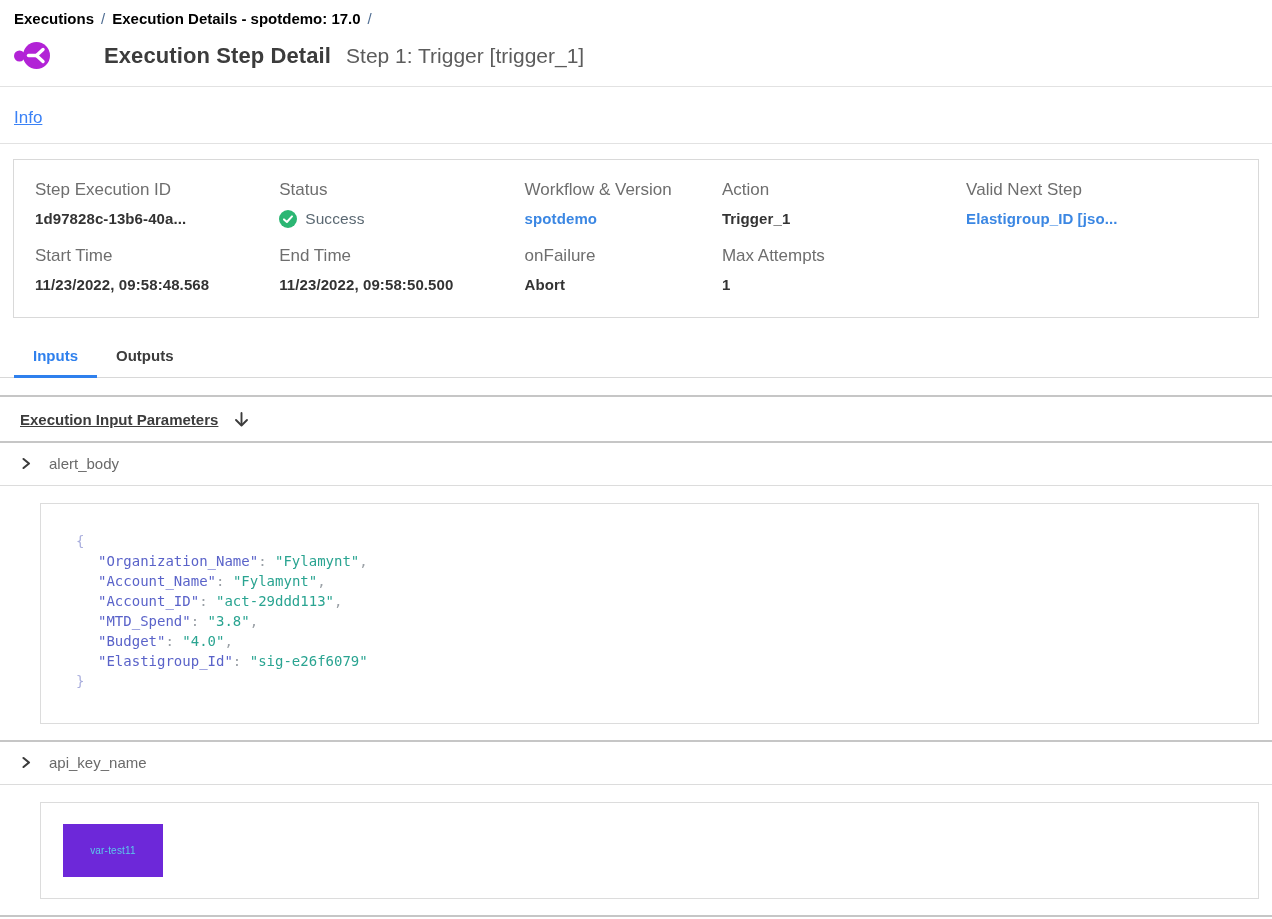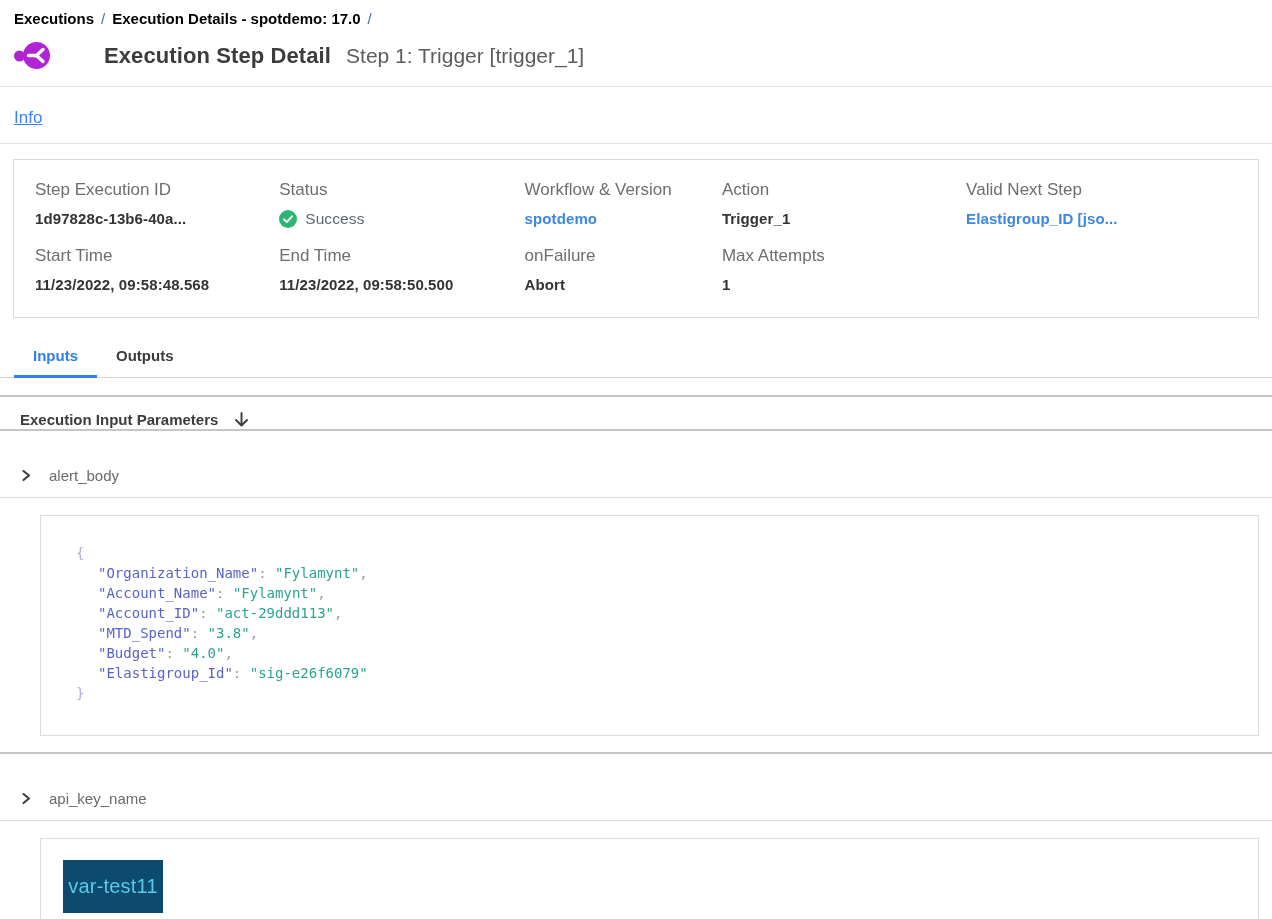--- a/index.html
+++ b/index.html
@@ -43,27 +43,27 @@
   .f-value.status { display:flex; align-items:center; gap:8px; color:#5a6872; font-weight:400; font-size:15.5px; }
   .check-icon { width:18px; height:18px; display:block; }
 
   
   .tabs { margin-top:25px; padding-left:14px; border-bottom:1px solid #d8d8d8; display:flex; }
   .tab { padding:4px 19px 13px 19px; font-size:15px; font-weight:700; color:#3c3c3c; position:relative; cursor:pointer; }
   .tab.active { color:#2f80ed; }
   .tab.active::after { content:""; position:absolute; left:0; right:0; bottom:-1px; height:3px; background:#2f80ed; }
 
   
-  .params-header { display:flex; align-items:center; gap:15px; padding:14px 20px 1px 20px; }
+  .params-header { display:flex; align-items:center; gap:15px; padding:14px 20px 13px 20px;text-decoration:underline; }
   .params-header .ph-title { font-size:15px; font-weight:700; color:#3c3c3c; }
   .arrow-down { width:17px; height:17px; display:block; cursor:pointer; }
 
   
   .param-section { border-top:2px solid #c6c6c6; }
-  .param-row { display:flex; align-items:center; gap:17px; padding:12px 20px 13px 20px; border-bottom:1px solid #dcdcdc; cursor:pointer;margin-top:24px; }
+  .param-row { display:flex; align-items:center; gap:17px; padding:12px 20px 13px 20px; border-bottom:1px solid #dcdcdc; cursor:pointer; }
   .param-section.no-body .param-row { border-bottom:none; }
   .chev { width:12px; height:13px; display:block; flex:0 0 auto; }
   .param-name { font-size:15px; color:#6a6a6a; }
 
   .param-panel {
     margin:17px 13px 16px 40px;
     border:1px solid #dcdcdc;
     background:#fff;
   }
 
@@ -71,21 +71,21 @@
   .code { padding:27px 20px 32px 35px; font-family:"DejaVu Sans Mono","Liberation Mono",monospace; font-size:14px; line-height:20px; white-space:pre; }
   .code .brace { color:#a9aedd; }
   .code .k { color:#5a63c9; }
   .code .v { color:#2aa491; }
   .code .p { color:#9aa0a6; }
   .code .cl { min-height:20px; }
   .code .ind { display:inline-block; width:22px; }
 
   
   .chip-panel { padding:21px 20px 21px 22px; }
-  .chip { width:100px; height:53px; background:#0c4a6e; display:flex; align-items:center; justify-content:center; font-size:20px; color:#5bc9ea; letter-spacing:.2px; }
+  .chip { width:100px; height:53px; background:#6d28d9; display:flex; align-items:center; justify-content:center; font-size:10px; color:#5bc9ea; letter-spacing:.2px; }
 </style>
 </head>
 <body>
 
 <div class="breadcrumb">
   <a>Executions</a><span class="sep">/</span><a>Execution Details - spotdemo: 17.0</a><span class="sep">/</span>
 </div>
 
 <div class="title-row">
   <svg class="logo" viewBox="0 0 37 31">

